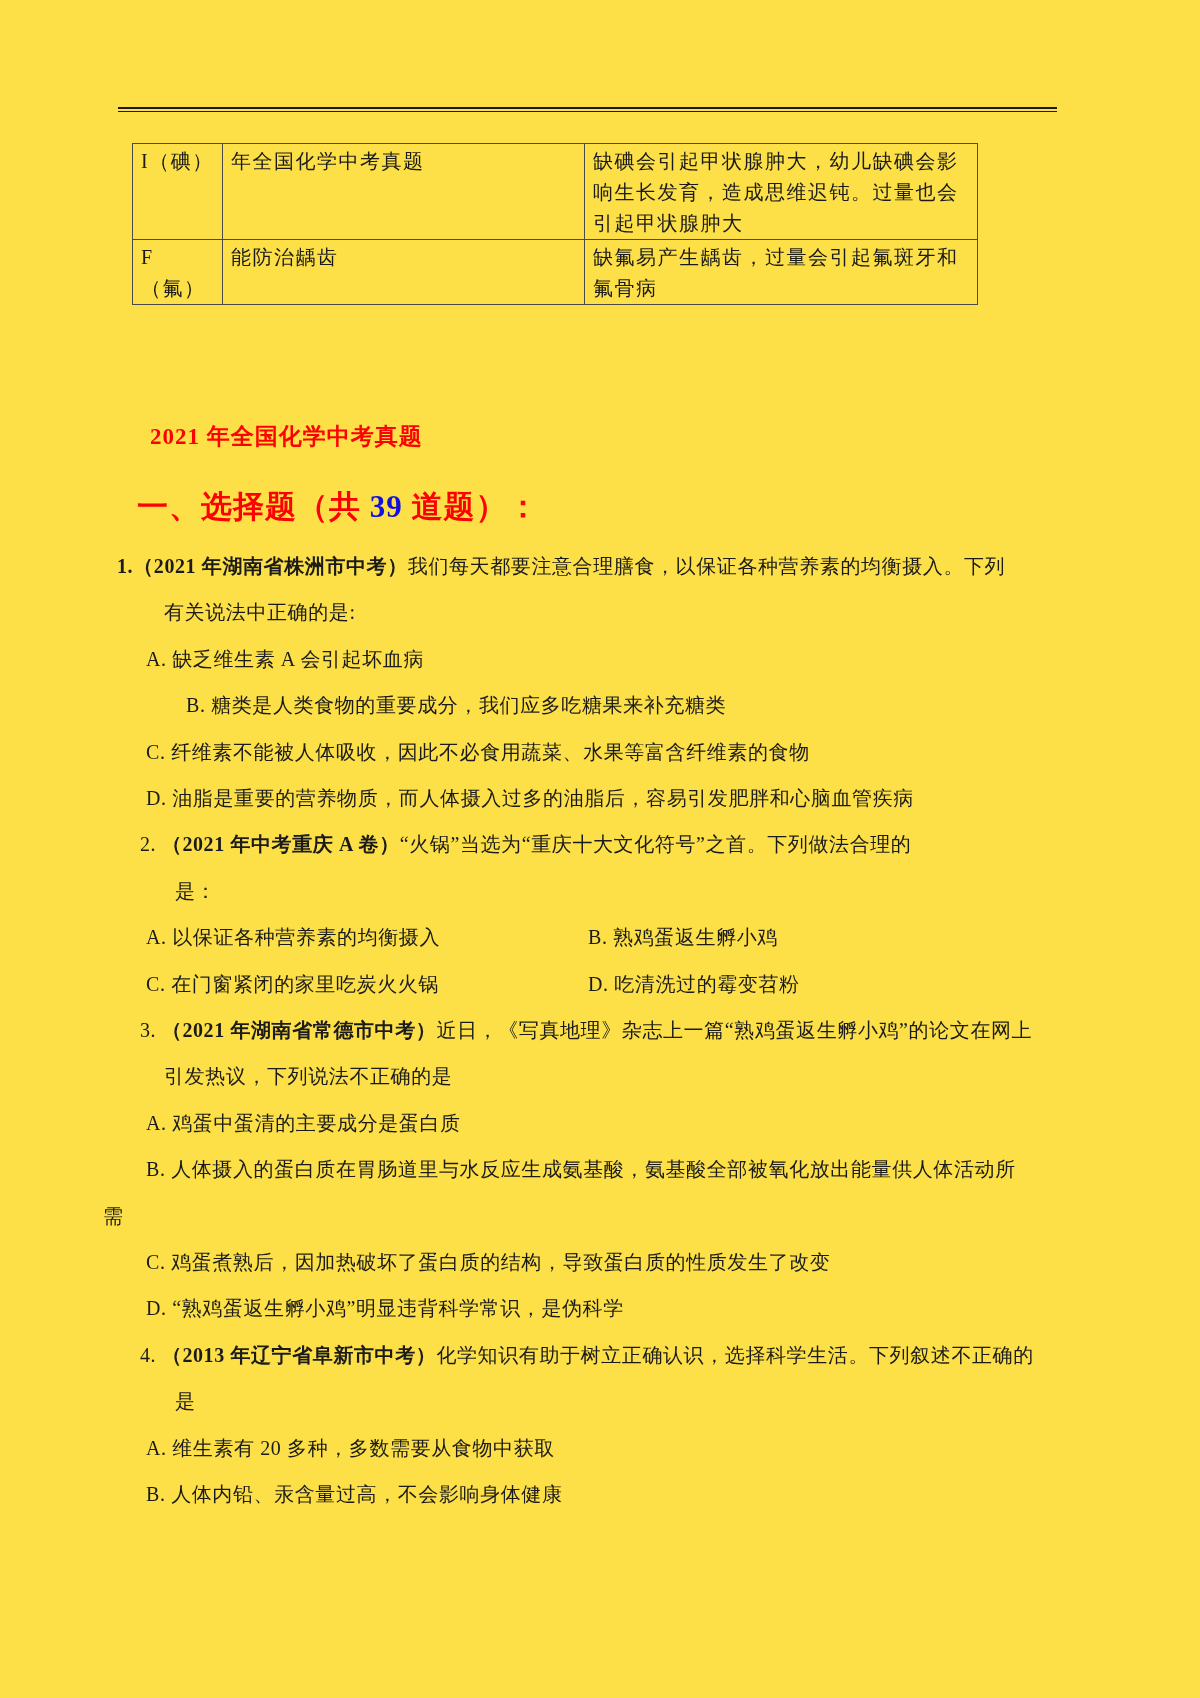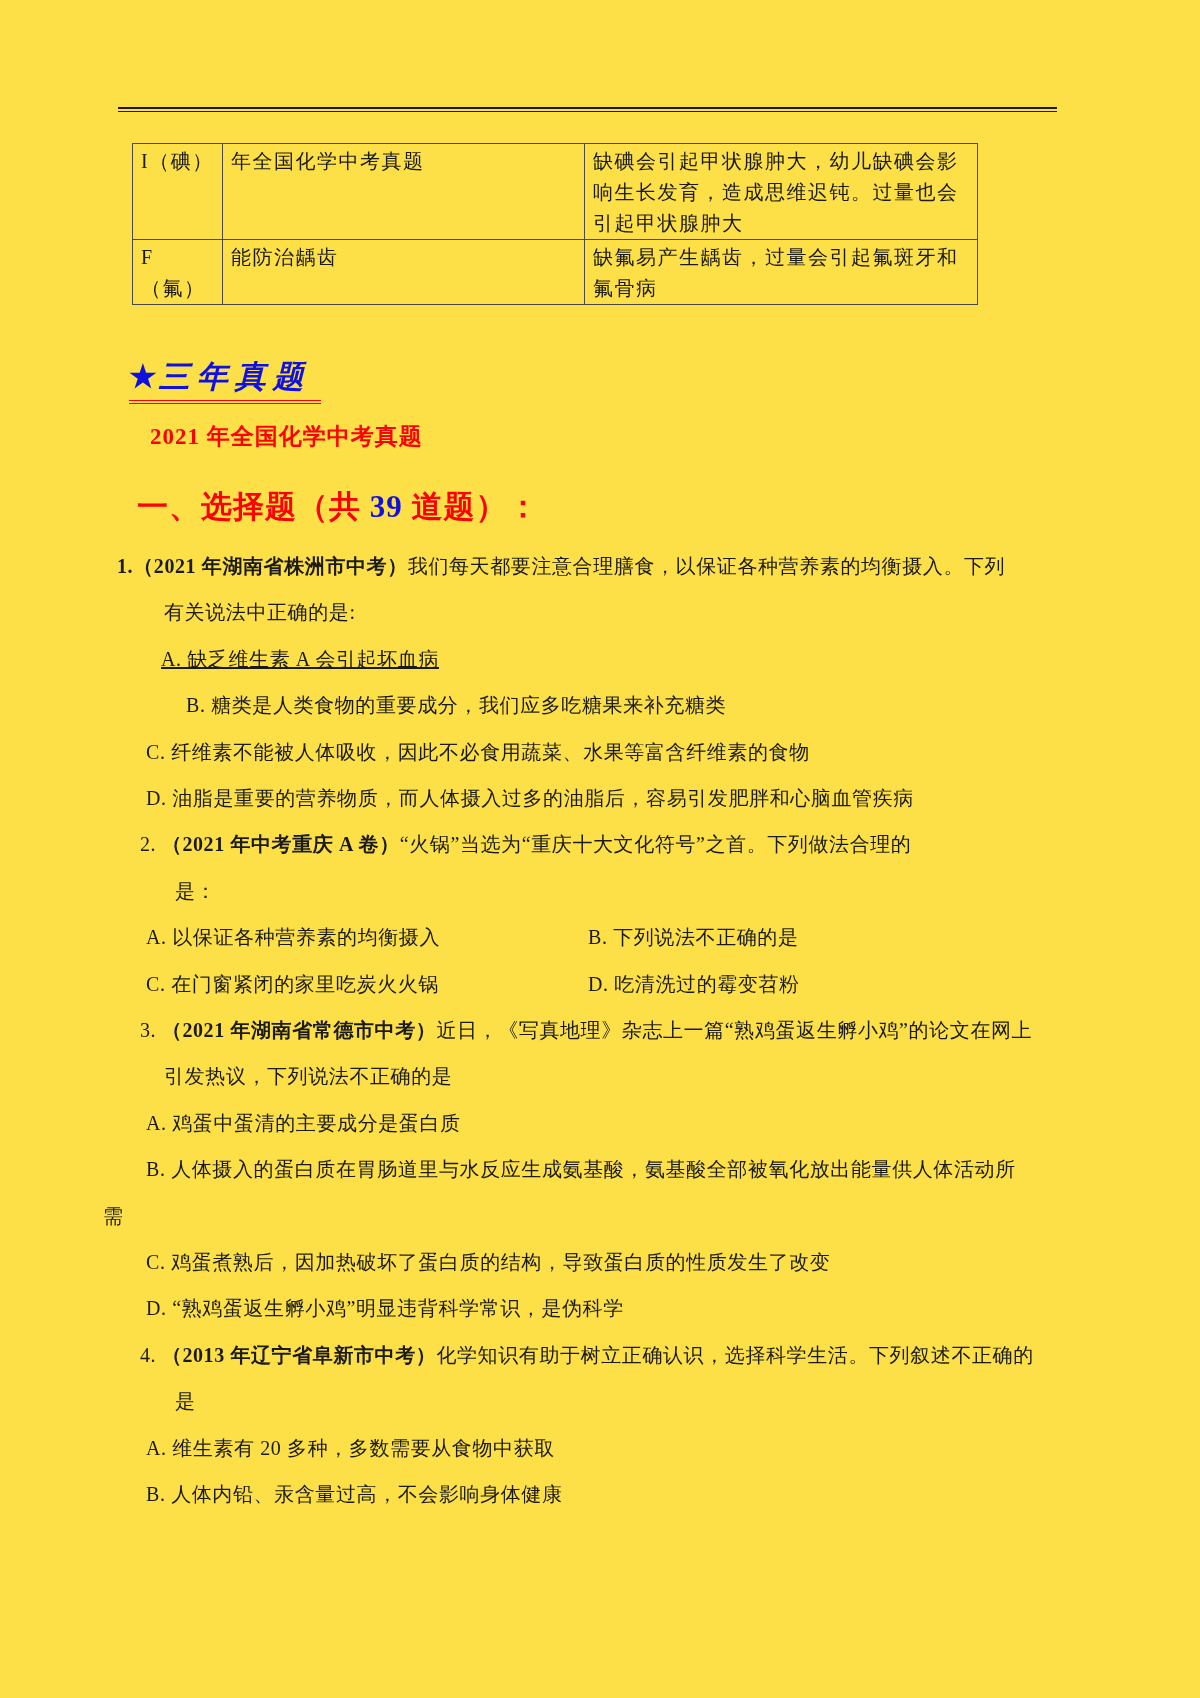--- a/index.html
+++ b/index.html
@@ -74,40 +74,37 @@
         <td>缺碘会引起甲状腺肿大，幼儿缺碘会影响生长发育，造成思维迟钝。过量也会引起甲状腺肿大</td>
       </tr>
       <tr class="row2">
         <td>F（氟）</td>
         <td>能防治龋齿</td>
         <td>缺氟易产生龋齿，过量会引起氟斑牙和氟骨病</td>
       </tr>
     </tbody>
   </table>
 
-  <div class="star-heading" style="color: rgb(16, 16, 224); border-bottom-color: rgb(255, 0, 0);">
-    <span class="star">★</span><span>三年真题</span>
-  </div>
 
   <h1 class="exam-title" style="color: rgb(255, 0, 0);">2021 年全国化学中考真题</h1>
 
   <h2 class="section-heading" style="color: rgb(255, 0, 0);"><span>一、选择题（共 </span><span class="count" style="color: rgb(16, 16, 224);">39</span><span> 道题）：</span></h2>
 
   <div id="body-lines">
       <div class="bline" style="top: 543px; left: 117px;"><span class="bold">1.（2021 年湖南省株洲市中考）</span><span>我们每天都要注意合理膳食，以保证各种营养素的均衡摄入。下列</span></div>
       <div class="bline" style="top: 589.4px; left: 164px;"><span>有关说法中正确的是:</span></div>
-      <div class="bline" style="top: 635.8px; left: 161px; text-decoration: underline;"><span>A. 缺乏维生素 A 会引起坏血病</span></div>
+      <div class="bline" style="top: 635.8px; left: 146px;"><span>A. 缺乏维生素 A 会引起坏血病</span></div>
       <div class="bline" style="top: 682.2px; left: 146px; margin-left: 40px;"><span>B. 糖类是人类食物的重要成分，我们应多吃糖果来补充糖类</span></div>
       <div class="bline" style="top: 728.6px; left: 146px;"><span>C. 纤维素不能被人体吸收，因此不必食用蔬菜、水果等富含纤维素的食物</span></div>
       <div class="bline" style="top: 775px; left: 146px;"><span>D. 油脂是重要的营养物质，而人体摄入过多的油脂后，容易引发肥胖和心脑血管疾病</span></div>
       <div class="bline" style="top: 821.4px; left: 140px;"><span>2. </span><span class="bold">（2021 年中考重庆 A 卷）</span><span>“火锅”当选为“重庆十大文化符号”之首。下列做法合理的</span></div>
       <div class="bline" style="top: 867.8px; left: 175px;"><span>是：</span></div>
       <div class="bline" style="top: 914.2px; left: 0px;">
         <span class="cell2" style="left: 146px;">A. 以保证各种营养素的均衡摄入</span>
-        <span class="cell2" style="left: 588px;">B. 下列说法不正确的是</span>
+        <span class="cell2" style="left: 588px;">B. 熟鸡蛋返生孵小鸡</span>
       </div>
       <div class="bline" style="top: 960.6px; left: 0px;">
         <span class="cell2" style="left: 146px;">C. 在门窗紧闭的家里吃炭火火锅</span>
         <span class="cell2" style="left: 588px;">D. 吃清洗过的霉变苕粉</span>
       </div>
       <div class="bline" style="top: 1007px; left: 140px; text-align: right;"><span>3. </span><span class="bold">（2021 年湖南省常德市中考）</span><span>近日，《写真地理》杂志上一篇“熟鸡蛋返生孵小鸡”的论文在网上</span></div>
       <div class="bline" style="top: 1053.4px; left: 164px;"><span>引发热议，下列说法不正确的是</span></div>
       <div class="bline" style="top: 1099.8px; left: 146px;"><span>A. 鸡蛋中蛋清的主要成分是蛋白质</span></div>
       <div class="bline" style="top: 1146.2px; left: 146px;"><span>B. 人体摄入的蛋白质在胃肠道里与水反应生成氨基酸，氨基酸全部被氧化放出能量供人体活动所</span></div>
       <div class="bline" style="top: 1192.6px; left: 103px;"><span>需</span></div>

